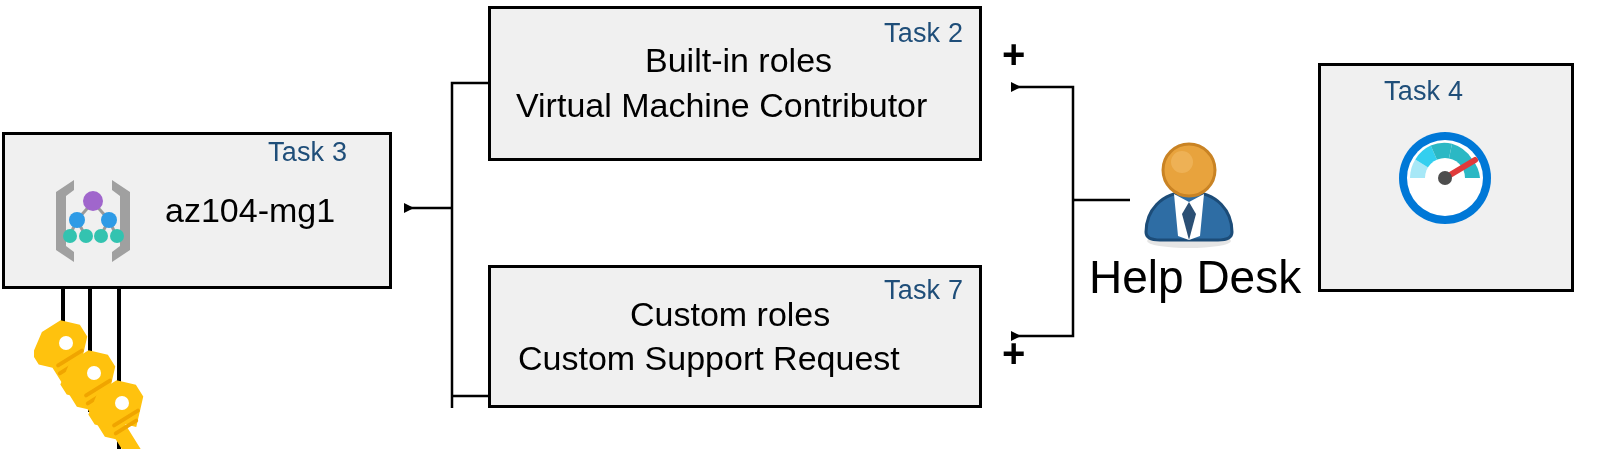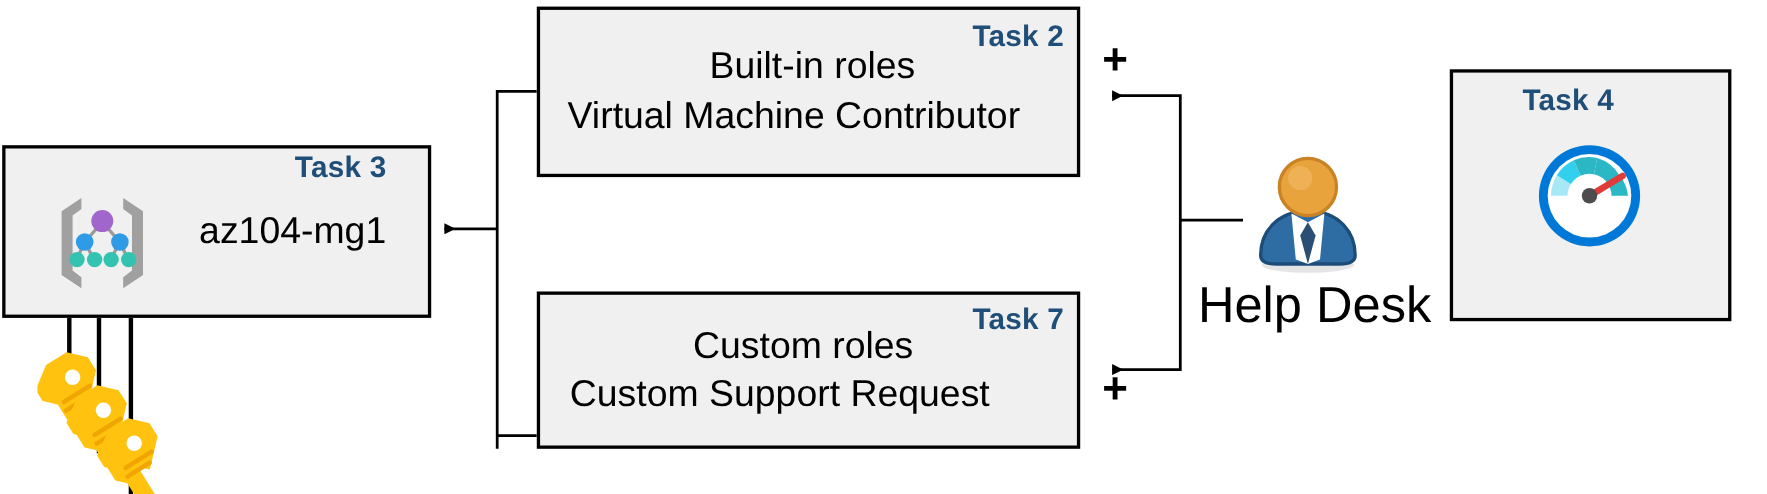--- a/index.html
+++ b/index.html
@@ -18,21 +18,21 @@
     overflow: hidden;
   }
   .box {
     position: absolute;
     background: #f0f0f0;
     border: 3px solid #000000;
     box-sizing: border-box;
   }
   .task-label {
     position: absolute;
-    font-weight: bold;
+    font-weight: normal;
     color: #1F4E79;
     font-size: 27px;
     letter-spacing: 0.2px;
     white-space: nowrap;
   }
   .box-text {
     position: absolute;
     color: #000000;
     font-size: 34px;
     line-height: 1.18;
@@ -94,21 +94,21 @@
 
     <g>
       <line x1="63" y1="370" x2="63" y2="250" stroke="#000000" stroke-width="4" marker-end="url(#arrowUp)"></line>
       <line x1="90" y1="412" x2="90" y2="250" stroke="#000000" stroke-width="4" marker-end="url(#arrowUp)"></line>
       <line x1="119" y1="449" x2="119" y2="262" stroke="#000000" stroke-width="4" marker-end="url(#arrowUp)"></line>
     </g>
   </svg>
 
   <div class="box" style="left:2px; top:132px; width:390px; height:157px;"></div>
   <div class="task-label" style="left:268px; top:137px;">Task 3</div>
-  <div class="box-text" style="left:181px; top:190px;">az104-mg1</div>
+  <div class="box-text" style="left:165px; top:190px;">az104-mg1</div>
 
   <div class="icon-abs" style="left:44px; top:172px; width:98px; height:96px;">
     <svg width="98" height="96" viewBox="0 0 98 96">
       <path d="M30,8 L12,20 L12,78 L30,90 L30,80 L22,74 L22,24 L30,18 Z" fill="#A0A0A0"></path>
       <path d="M68,8 L86,20 L86,78 L68,90 L68,80 L76,74 L76,24 L68,18 Z" fill="#A0A0A0"></path>
       <line x1="49" y1="30" x2="33" y2="48" stroke="#9a9a9a" stroke-width="3"></line>
       <line x1="49" y1="30" x2="65" y2="48" stroke="#9a9a9a" stroke-width="3"></line>
       <line x1="33" y1="48" x2="26" y2="63" stroke="#9a9a9a" stroke-width="3"></line>
       <line x1="33" y1="48" x2="41" y2="63" stroke="#9a9a9a" stroke-width="3"></line>
       <line x1="65" y1="48" x2="57" y2="63" stroke="#9a9a9a" stroke-width="3"></line>

